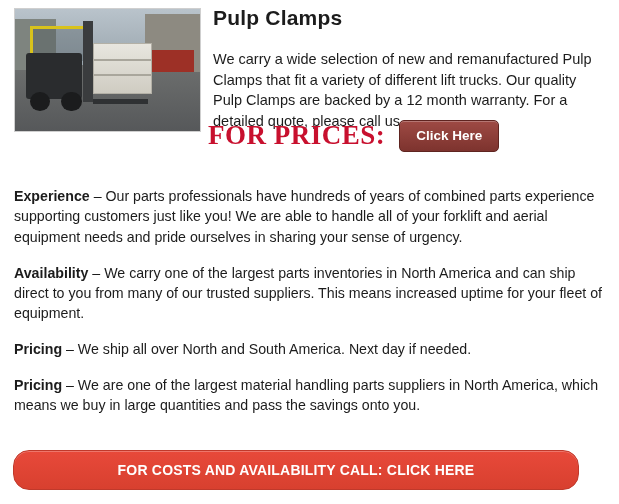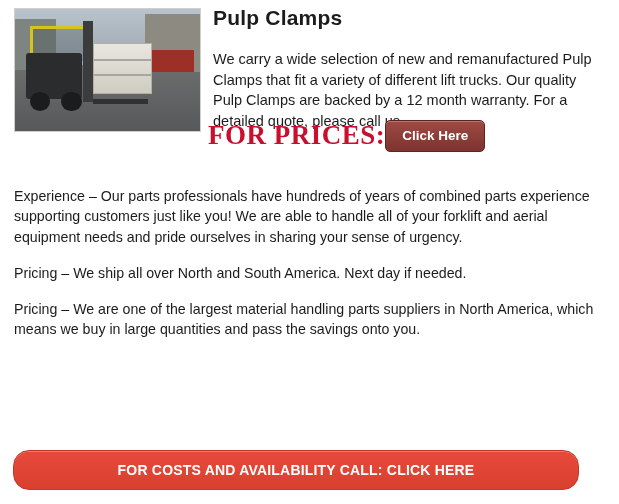--- a/index.html
+++ b/index.html
@@ -146,20 +146,21 @@
     align-items: flex-start;
   }
   .for-prices {
     font-size: 27px;
     font-weight: bold;
     color: #c8102e;
     letter-spacing: 0.5px;
     font-family: "Liberation Serif", serif;
   }
   .click-here-btn {
+    margin-left: 14px;
     background: linear-gradient(#9e4a44, #7d332e);
     color: #ffffff;
     font-size: 13.5px;
     font-weight: bold;
     padding: 7px 16px 8px 16px;
     border-radius: 5px;
     border: 1px solid #5f2420;
     box-shadow: inset 0 1px 0 rgba(255,255,255,0.25);
     cursor: pointer;
     white-space: nowrap;
@@ -172,21 +173,21 @@
     right: 16px;
     top: 172px;
   }
   .para {
     font-size: 14.2px;
     line-height: 1.42;
     color: #1c1c1c;
     margin-bottom: 16px;
   }
   .para .lead {
-    font-weight: normal;
+    font-weight: bold;
   }
 
   
   .cta {
     position: absolute;
     left: 13px;
     right: 40px;
     bottom: 14px;
     height: 38px;
     background: linear-gradient(#e8493a, #d8402f);
@@ -238,20 +239,23 @@
       <div class="click-here-btn">Click Here</div>
     </div>
   </div>
 
   <div class="content">
 
     <p class="para">
       <span class="lead">Experience</span><span> – Our parts professionals have hundreds of years of combined parts experience supporting customers just like you!  We are able to handle all of your forklift and aerial equipment needs and pride ourselves in sharing your sense of urgency.</span>
     </p>
 
+    <p class="para">
+      <span class="lead">Availability</span><span> – We carry one of the largest parts inventories in North America and can ship direct to you from many of our trusted suppliers.  This means increased uptime for your fleet of equipment.</span>
+    </p>
 
 
     <p class="para">
       <span class="lead">Pricing</span><span> – We ship all over North and South America.  Next day if needed.</span>
     </p>
 
     <p class="para">
       <span class="lead">Pricing</span><span> – We are one of the largest material handling parts suppliers in North America, which means we buy in large quantities and pass the savings onto you.</span>
     </p>
 

